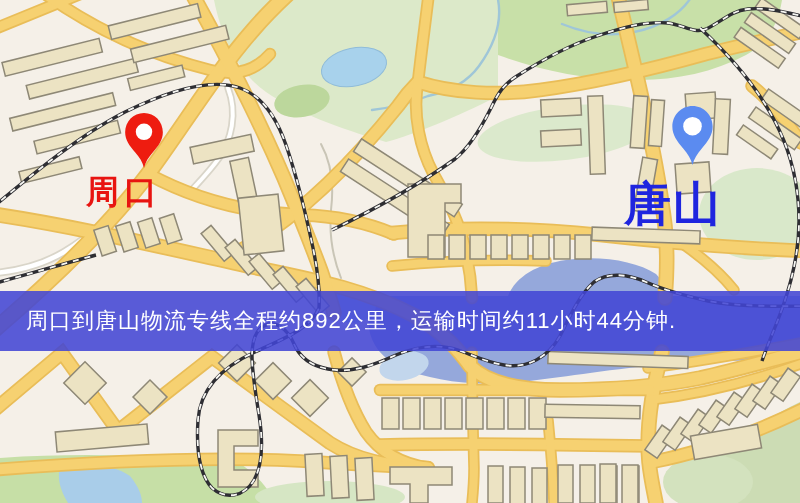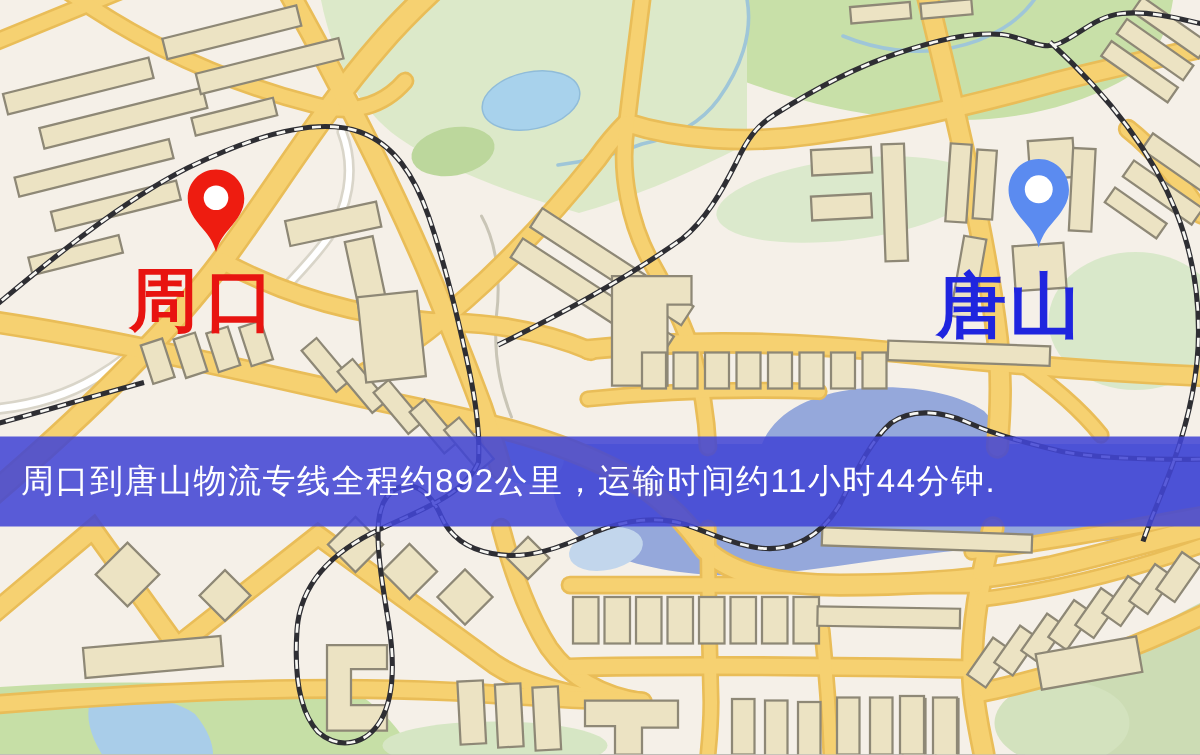--- a/index.html
+++ b/index.html
@@ -8,30 +8,30 @@
     font-family:"Liberation Sans","DejaVu Sans",sans-serif;
     background:#f5f0e8;
   }
   .map-art{position:absolute;left:0;top:0;width:800px;height:503px;display:block;}
   .marker{position:absolute;}
   .marker svg{display:block;}
   .pin-label{
     position:absolute;font-weight:bold;white-space:nowrap;
     font-family:"Liberation Sans","DejaVu Sans",sans-serif;
   }
-  .origin-label{left:86px;top:170px;font-size:46px;letter-spacing:5px;color:#e81410;}
+  .origin-label{left:86px;top:170px;font-size:33px;letter-spacing:5px;color:#e81410;}
   .dest-label{left:624px;top:173px;font-size:47px;letter-spacing:2px;color:#1f25df;}
   .banner{
     position:absolute;left:0;top:291px;width:800px;height:60px;
     background:rgba(66,69,213,0.87);
     display:flex;align-items:center;
   }
   .banner span{
     color:#ffffff;font-size:22px;letter-spacing:1px;
-    padding-left:14px;line-height:60px;white-space:nowrap;
+    padding-left:26px;line-height:60px;white-space:nowrap;
   }
   .bld{fill:#ece3c3;stroke:#8e8876;stroke-width:1.5;}
   .stream{fill:none;stroke:#9fc6d8;stroke-width:2.4;stroke-linecap:round;}
   .stream2{fill:none;stroke:#c9c5b6;stroke-width:2;stroke-linecap:round;}
 </style>
 </head>
 <body>
 
 <div class="stage">
 

